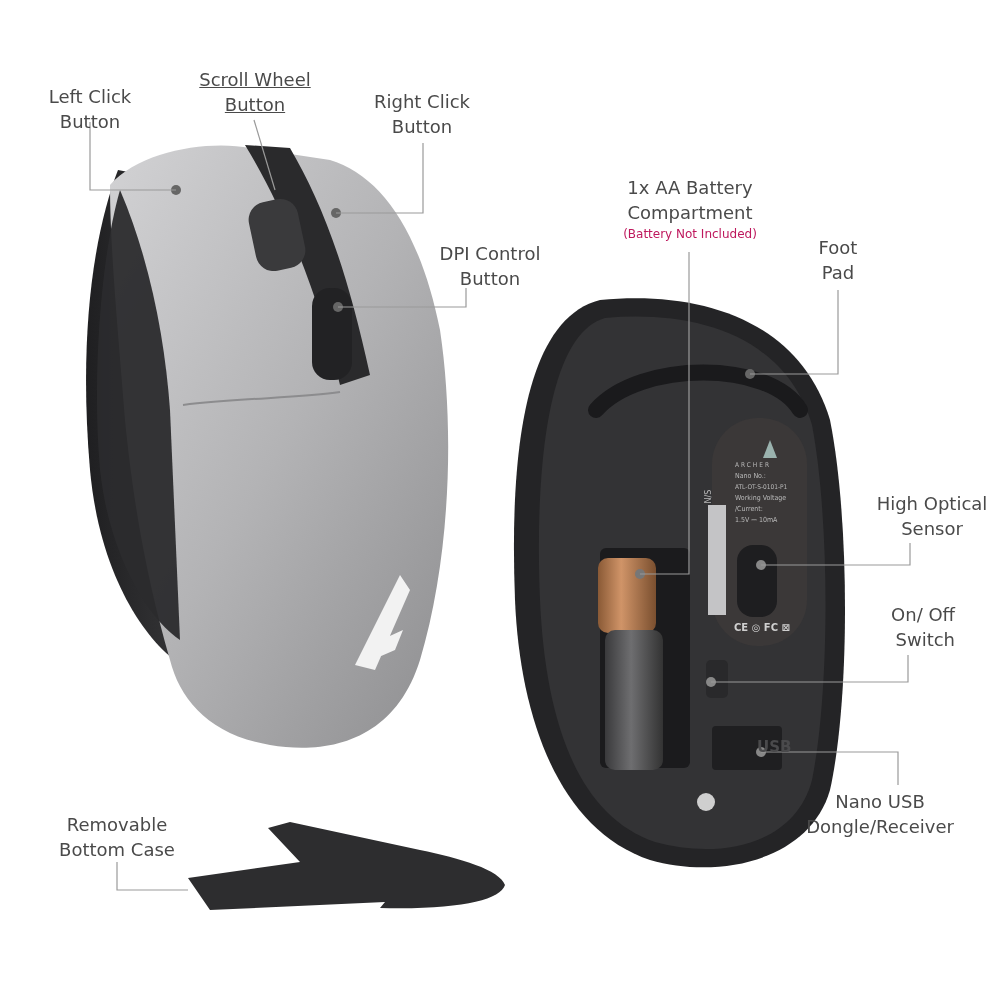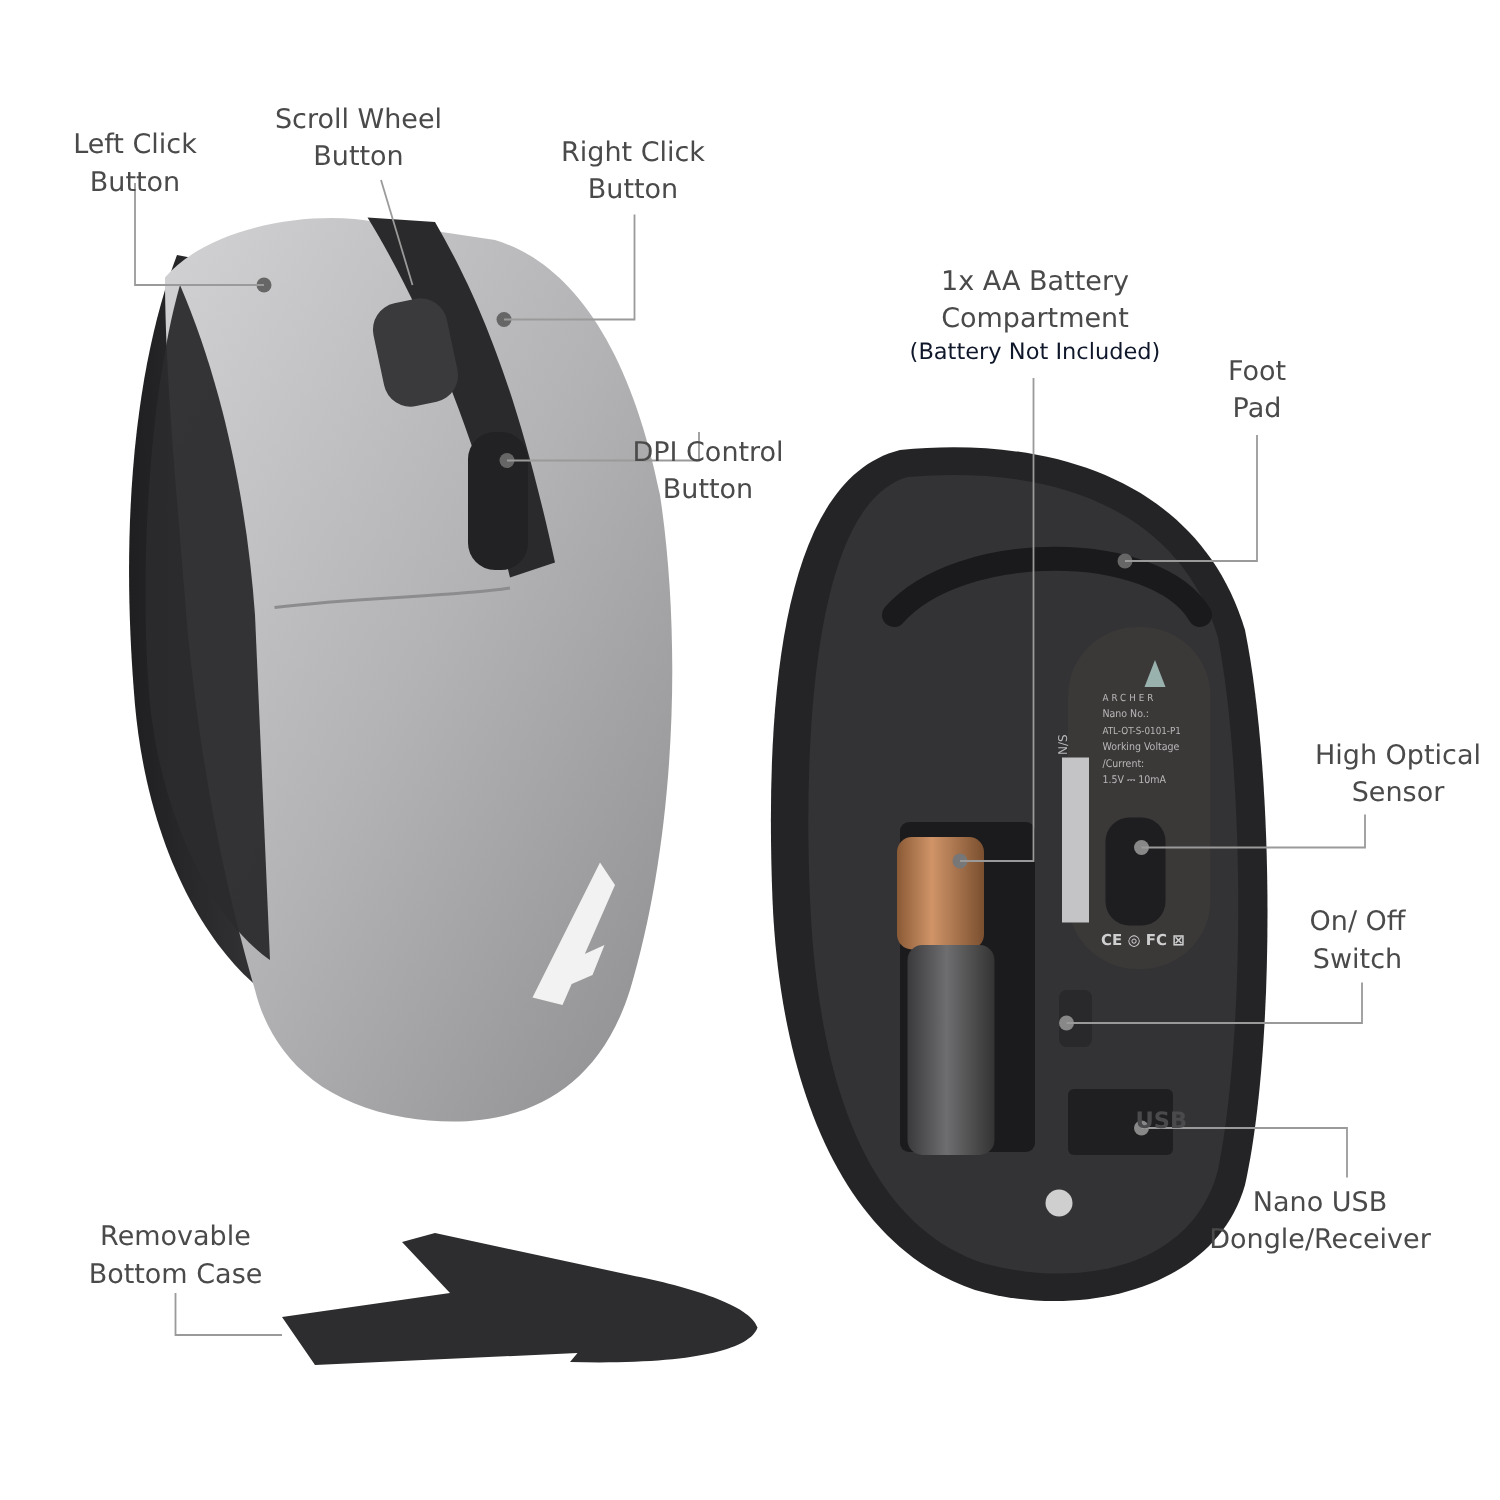--- a/index.html
+++ b/index.html
@@ -1,18 +1,18 @@
 <!DOCTYPE html>
 <html><head>
   <meta charset="utf-8">
   <style>
     html, body { margin: 0; padding: 0; background: #ffffff; }
     body { width: 1000px; height: 1000px; position: relative; overflow: hidden; font-family: "DejaVu Sans", sans-serif; }
     .label { position: absolute; color: #4a4a4a; font-size: 18px; line-height: 25px; text-align: center; white-space: nowrap; }
-    .label .sub { display: block; font-size: 15px; line-height: 18px; color: #0f172a; }
+    .label .sub { display: block; font-size: 12px; line-height: 18px; color: #be185d; }
     svg.art { position: absolute; left: 0; top: 0; }
   </style>
 </head>
 <body>
 
 <svg class="art" width="1000" height="1000" viewBox="0 0 1000 1000">
   <defs>
     <linearGradient id="silver" x1="0" y1="0" x2="1" y2="1">
       <stop offset="0" stop-color="#d2d2d4"></stop>
       <stop offset="0.5" stop-color="#b3b3b5"></stop>
@@ -83,46 +83,46 @@
     <polyline points="908,655 908,682 711,682"></polyline>
     <polyline points="898,785 898,752 761,752"></polyline>
     <polyline points="117,862 117,890 188,890"></polyline>
   </g>
 </svg>
 
 <div class="label" style="left:40px;top:84px;width:100px;">
   <span>Left Click</span><br>
   <span>Button</span>
 </div>
-<div class="label" style="left:174px;top:67px;width:130px;">
+<div class="label" style="left:190px;top:67px;width:130px;text-decoration:underline;">
   <span>Scroll Wheel</span><br>
   <span>Button</span>
 </div>
 <div class="label" style="left:362px;top:89px;width:120px;">
   <span>Right Click</span><br>
   <span>Button</span>
 </div>
-<div class="label" style="left:407px;top:241px;width:130px;margin-top:48px;">
+<div class="label" style="left:425px;top:241px;width:130px;">
   <span>DPI Control</span><br>
   <span>Button</span>
 </div>
 <div class="label" style="left:605px;top:175px;width:170px;">
   <span>1x AA Battery</span><br>
   <span>Compartment</span>
   <span class="sub">(Battery Not Included)</span>
 </div>
 <div class="label" style="left:800px;top:235px;width:76px;">
   <span>Foot</span><br>
   <span>Pad</span>
 </div>
 <div class="label" style="left:842px;top:491px;width:132px;margin-left:24px;">
   <span>High Optical</span><br>
   <span>Sensor</span>
 </div>
-<div class="label" style="left:855px;top:602px;width:100px;">
+<div class="label" style="left:855px;top:602px;width:100px;text-align:right;">
   <span>On/ Off</span><br>
   <span>Switch</span>
 </div>
 <div class="label" style="left:800px;top:789px;width:160px;">
   <span>Nano USB</span><br>
   <span>Dongle/Receiver</span>
 </div>
 <div class="label" style="left:52px;top:812px;width:130px;">
   <span>Removable</span><br>
   <span>Bottom Case</span>

